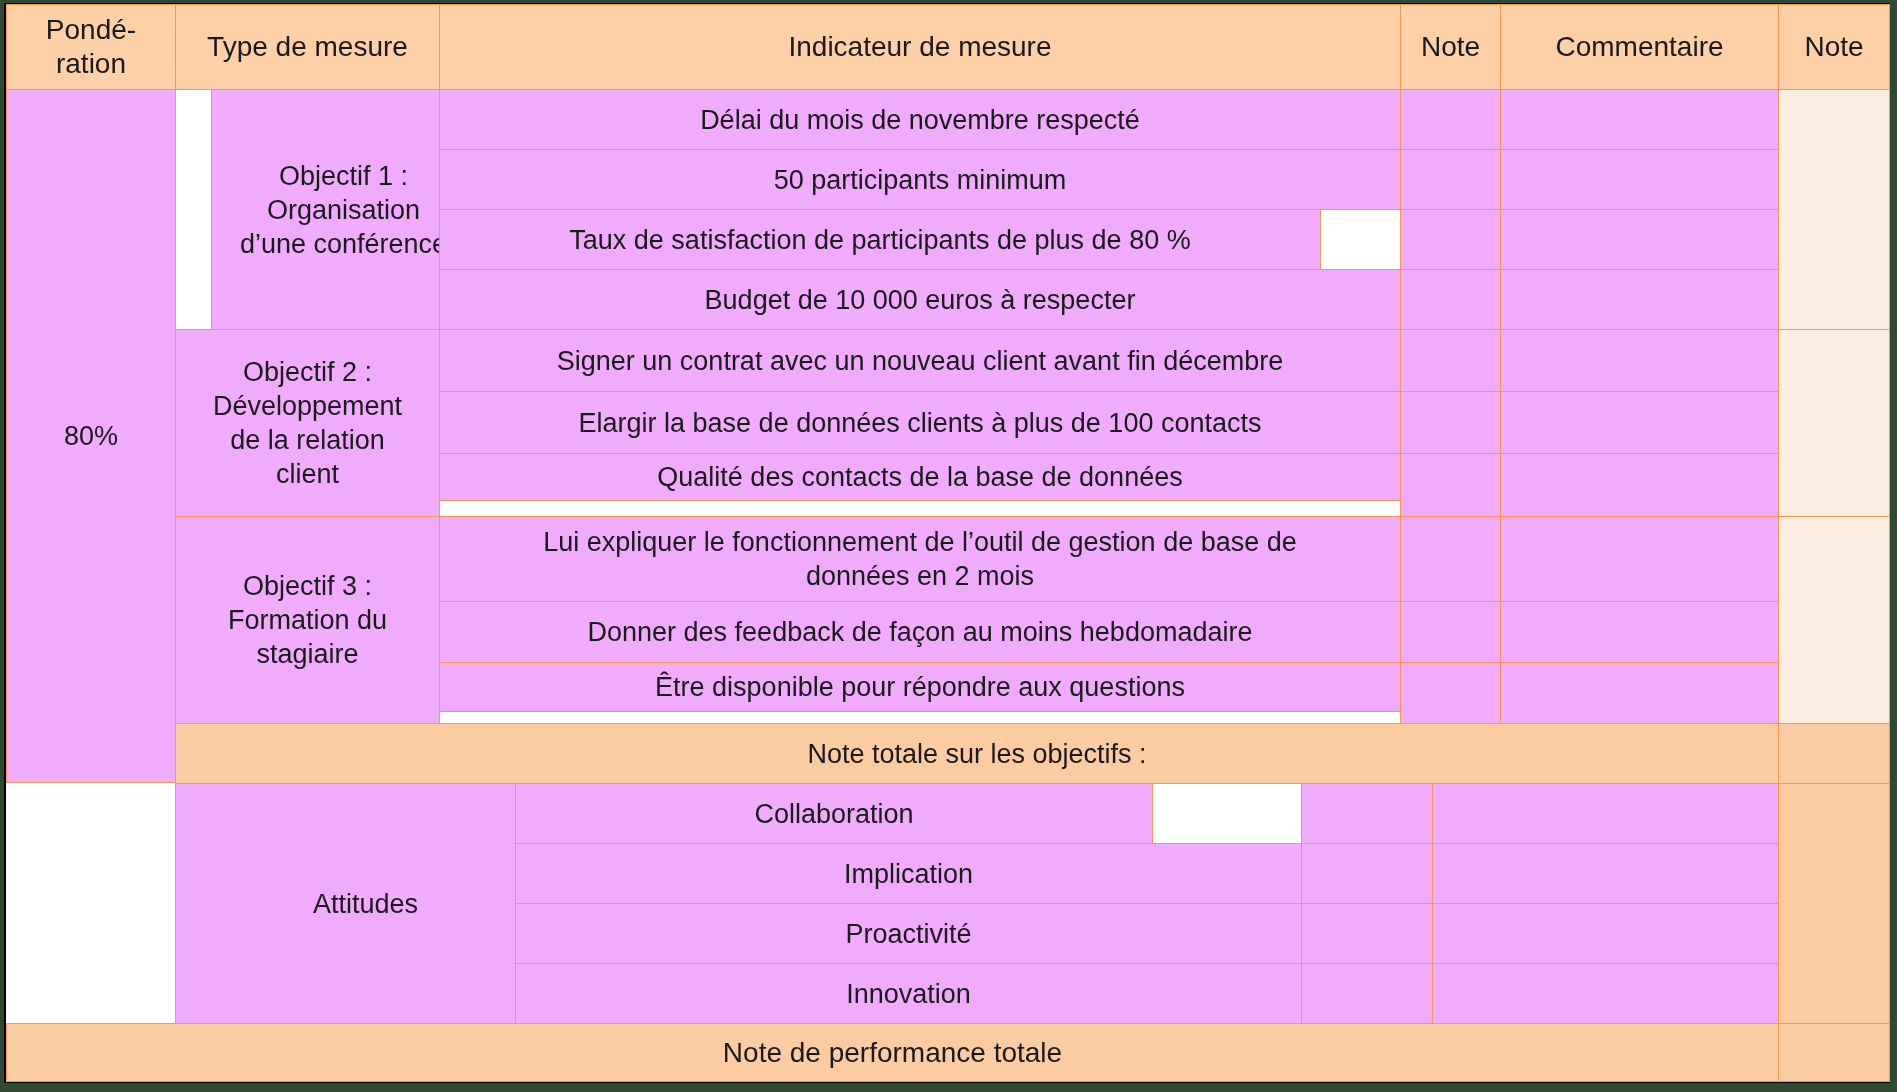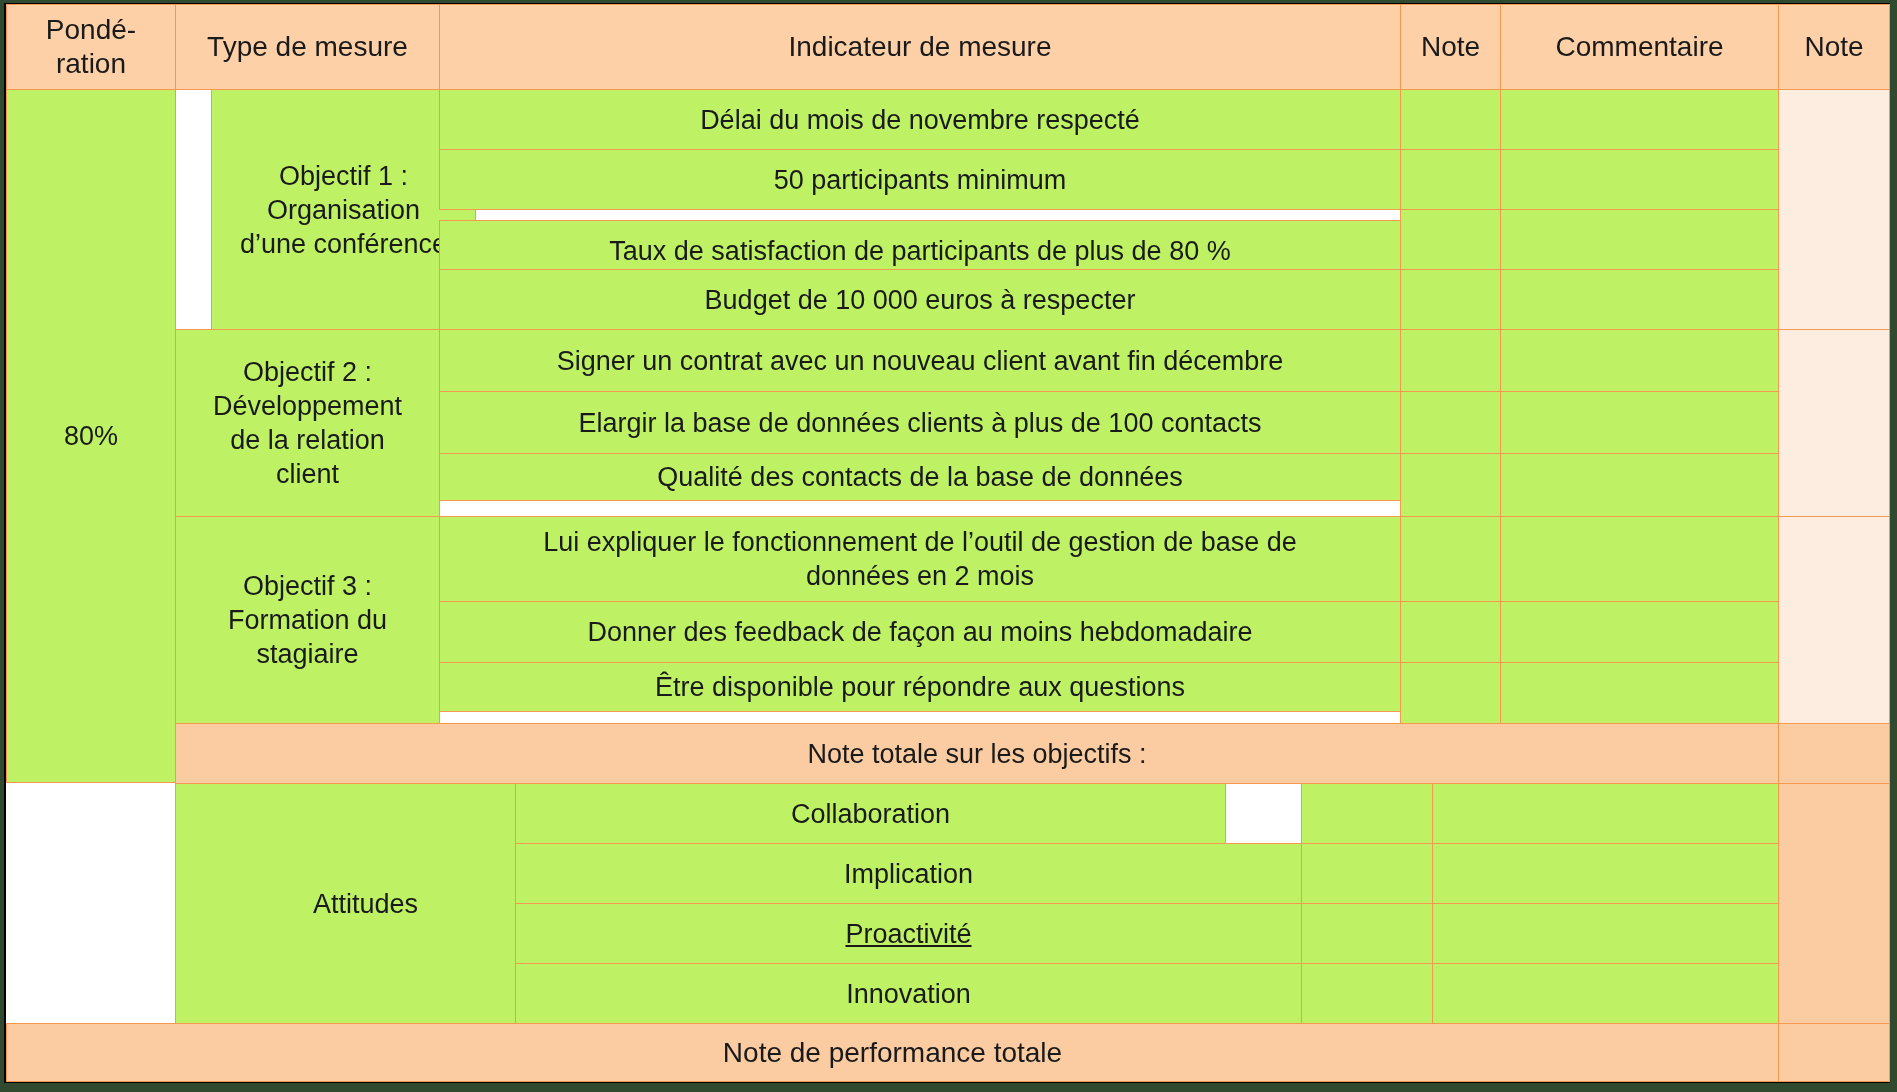--- a/index.html
+++ b/index.html
@@ -24,21 +24,21 @@
       position: absolute; box-sizing: border-box;
       border: 1.5px solid #f4994f;
       display: flex; align-items: center; justify-content: center;
       text-align: center;
       font-size: 27px; line-height: 34px;
       padding: 0 8px;
     }
     .hdr { background: #fdd0a8; font-size: 28px; }
     .peach { background: #fbcba2; }
     .light { background: #fdede0; }
-    .white { background: #bef264; }
+    .white { background: #f0abfc; }
     .ml { line-height: 34px; }
   </style>
 </head>
 <body>
 
 <div class="frame"></div>
 <div class="sheet">
 
   <div class="c hdr ml" style="left:0;top:0;width:170px;height:86px;white-space:pre-line;">Pondé-
 ration</div>
@@ -48,21 +48,21 @@
   <div class="c hdr" style="left:1494px;top:0;width:279px;height:86px;">Commentaire</div>
   <div class="c hdr" style="left:1772px;top:0;width:112px;height:86px;">Note</div>
 
   <div class="c white" style="left:0;top:85px;width:170px;height:694px;">80%</div>
 
   <div class="c white ml" style="left:169px;top:85px;width:265px;height:241px;white-space:pre-line;margin-left:36px;">Objectif 1 :
 Organisation
 d’une conférence</div>
   <div class="c white" style="left:433px;top:85px;width:962px;height:61px;">Délai du mois de novembre respecté</div>
   <div class="c white" style="left:433px;top:145px;width:962px;height:61px;">50 participants minimum</div>
-  <div class="c white" style="left:433px;top:205px;width:962px;height:61px;margin-top:11px;">Taux de satisfaction de participants de plus de 80 %</div>
+  <div class="c white" style="left:433px;top:205px;width:882px;height:61px;">Taux de satisfaction de participants de plus de 80 %</div>
   <div class="c white" style="left:433px;top:265px;width:962px;height:61px;">Budget de 10 000 euros à respecter</div>
   <div class="c white" style="left:1394px;top:85px;width:101px;height:61px;"></div>
   <div class="c white" style="left:1394px;top:145px;width:101px;height:61px;"></div>
   <div class="c white" style="left:1394px;top:205px;width:101px;height:61px;"></div>
   <div class="c white" style="left:1394px;top:265px;width:101px;height:61px;"></div>
   <div class="c white" style="left:1494px;top:85px;width:279px;height:61px;"></div>
   <div class="c white" style="left:1494px;top:145px;width:279px;height:61px;"></div>
   <div class="c white" style="left:1494px;top:205px;width:279px;height:61px;"></div>
   <div class="c white" style="left:1494px;top:265px;width:279px;height:61px;"></div>
   <div class="c light" style="left:1772px;top:85px;width:112px;height:241px;"></div>
@@ -94,23 +94,23 @@
   <div class="c white" style="left:1394px;top:658px;width:101px;height:62px;"></div>
   <div class="c white" style="left:1494px;top:512px;width:279px;height:86px;"></div>
   <div class="c white" style="left:1494px;top:597px;width:279px;height:62px;"></div>
   <div class="c white" style="left:1494px;top:658px;width:279px;height:62px;"></div>
   <div class="c light" style="left:1772px;top:512px;width:112px;height:208px;"></div>
 
   <div class="c peach" style="left:169px;top:719px;width:1604px;height:61px;">Note totale sur les objectifs :</div>
   <div class="c peach" style="left:1772px;top:719px;width:112px;height:61px;"></div>
 
   <div class="c white" style="left:169px;top:779px;width:341px;height:241px;padding-left:48px;">Attitudes</div>
-  <div class="c white" style="left:509px;top:779px;width:711px;height:61px;">Collaboration</div>
+  <div class="c white" style="left:509px;top:779px;width:638px;height:61px;">Collaboration</div>
   <div class="c white" style="left:509px;top:839px;width:787px;height:61px;">Implication</div>
-  <div class="c white" style="left:509px;top:899px;width:787px;height:61px;text-decoration:underline;">Proactivité</div>
+  <div class="c white" style="left:509px;top:899px;width:787px;height:61px;">Proactivité</div>
   <div class="c white" style="left:509px;top:959px;width:787px;height:61px;">Innovation</div>
   <div class="c white" style="left:1295px;top:779px;width:132px;height:61px;"></div>
   <div class="c white" style="left:1295px;top:839px;width:132px;height:61px;"></div>
   <div class="c white" style="left:1295px;top:899px;width:132px;height:61px;"></div>
   <div class="c white" style="left:1295px;top:959px;width:132px;height:61px;"></div>
   <div class="c white" style="left:1426px;top:779px;width:347px;height:61px;"></div>
   <div class="c white" style="left:1426px;top:839px;width:347px;height:61px;"></div>
   <div class="c white" style="left:1426px;top:899px;width:347px;height:61px;"></div>
   <div class="c white" style="left:1426px;top:959px;width:347px;height:61px;"></div>
   <div class="c peach" style="left:1772px;top:779px;width:112px;height:241px;"></div>

